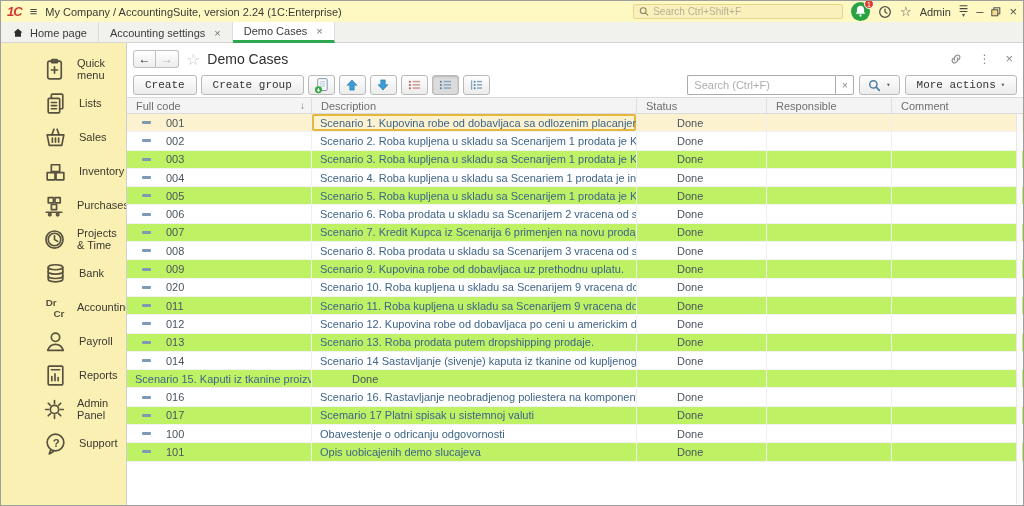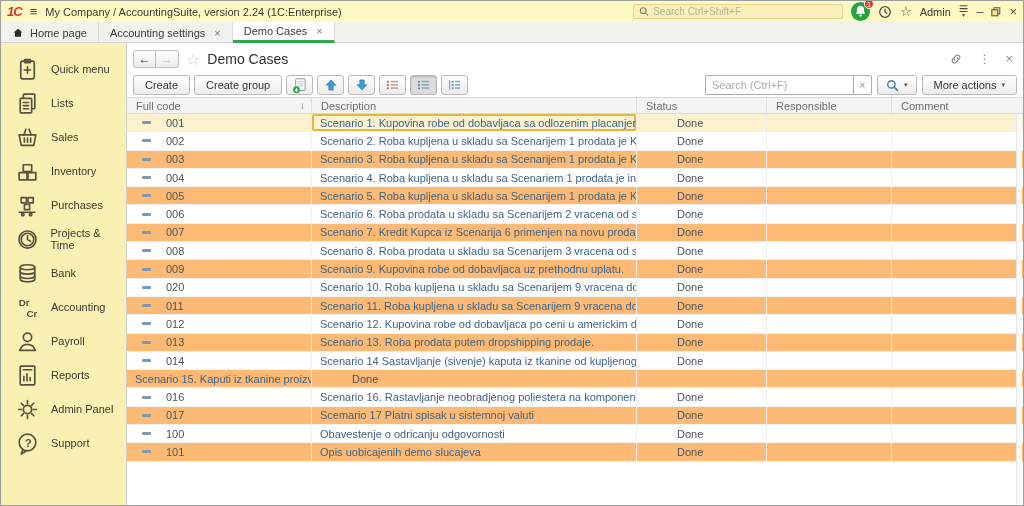--- a/index.html
+++ b/index.html
@@ -32,21 +32,21 @@
   .tabbar { position:absolute; left:0; top:21px; width:100%; height:21px;
     background:#F1F1EE; display:flex; border-bottom:1px solid #D5D5D5; }
   .tab { display:flex; align-items:center; gap:6px; padding:0 11px; font-size:11px;
     color:#3a3a3a; border-right:1px solid #DCDCDC; height:21px; }
   .tab.active { background:#fff; border-bottom:3px solid #2EA84F; }
   .tab .x { color:#777; font-size:11px; margin-left:3px; }
 
   
   .sidebar { position:absolute; left:0; top:42px; bottom:0; width:125px;
     background:#FAF0B4; padding-top:9px; }
-  .side-item { height:34px; display:flex; align-items:center; gap:10px; padding-left:13px; }
+  .side-item { height:34px; display:flex; align-items:center; gap:10px; padding-left:13px;margin-left:28px; }
   .side-item .ic { width:27px; height:27px; display:flex; align-items:center; justify-content:center; }
   .side-item .lbl { font-size:11px; color:#3b382f; }
 
   
   .content { position:absolute; left:125px; top:42px; right:0; bottom:0;
     background:#fff; border-left:1px solid #CFCFCF; }
   .nav-row { height:26px; display:flex; align-items:center; gap:7px; padding:6px 0 0 6px; position:relative; }
   .navbtns { display:flex; }
   .navbtn { width:23px; height:18px; border:1px solid #BEBEBE; background:linear-gradient(#FEFEFE,#EDEDED);
     display:flex; align-items:center; justify-content:center; font-size:12px; }
@@ -54,21 +54,21 @@
   .navbtn.fwd { border-radius:0 3px 3px 0; border-left:none; color:#A9B6BF; }
   .fav-star { color:#C9C9C9; font-size:16px; }
   .page-title { font-size:14px; color:#2e2e2e; }
   .hdr-icons { position:absolute; right:10px; top:8px; display:flex; gap:15px; align-items:center; }
   .hdr-icons .kebab { color:#8a8a8a; font-size:12px; }
   .hdr-icons .closex { color:#8a8a8a; font-size:13px; }
 
   .toolbar { height:28px; display:flex; align-items:center; gap:4px; padding:4px 6px 0 6px; }
   .btn { height:20px; border:1px solid #B9B9B9; border-radius:3px; font-size:11px; color:#333;
     background:linear-gradient(#FEFEFE,#ECECEC); padding:0 11px; display:flex; align-items:center; gap:5px;
-    font-family:Liberation Sans, sans-serif; }
+    font-family:Liberation Mono, monospace; }
   .iconbtn { width:27px; padding:0; justify-content:center; }
   .iconbtn.pressed { background:#DCDCDC; box-shadow:inset 0 1px 2px rgba(0,0,0,.18); }
   .tb-right { margin-left:auto; display:flex; gap:5px; align-items:center; }
   .list-search { display:flex; height:20px;padding-left:24px; }
   .list-search input { width:148px; height:20px; border:1px solid #ABABAB; border-right:none;
     border-radius:2px 0 0 2px; font-size:11px; padding:0 6px; outline:none; color:#444; font-family:inherit; }
   .list-search input::placeholder { color:#ADADAD; }
   .clear-seg { width:19px; height:20px; border:1px solid #ABABAB; border-radius:0 2px 2px 0;
     background:#fff; color:#888; font-size:10px; display:flex; align-items:center; justify-content:center; }
   .car { font-size:7px; color:#555; }
@@ -77,21 +77,21 @@
   .grid-head, .grid-row { display:grid; grid-template-columns:185px 325px 130px 125px 1fr; }
   .grid-head { height:17px; background:#F4F4F4; border-top:1px solid #DADADA; border-bottom:1px solid #DADADA;
     font-size:11px; color:#6e6e6e; align-items:center; }
   .grid-head .hc { padding:0 6px 0 9px; border-right:1px solid #DFDFDF; height:100%;
     display:flex; align-items:center; white-space:nowrap; overflow:hidden; }
   .grid-head .hc:first-child { justify-content:space-between; }
   .grid-head .hc:last-child { border-right:none; }
   .sort-arrow { color:#7a7a7a; font-size:10px; }
   .rows { width:100%; }
   .grid-row { height:18.3px; border-bottom:1px solid #F2F2F2; font-size:11px; align-items:center; background:#fff; }
-  .grid-row.alt { background:#fdba74; }
+  .grid-row.alt { background:#bef264; }
   .grid-row.selected { background:#FCF2CF; }
   .cell { height:100%; display:flex; align-items:center; padding-left:8px; overflow:hidden;
     white-space:nowrap; border-right:1px solid #EFEFEF; }
   .cell:last-child { border-right:none; }
   .cell.code { padding-left:15px; gap:15px; color:#4a5560; }
   .dash { width:9px; height:3px; border-radius:1px; background:#7E99B4; flex:none; }
   .cell.desc { color:#3E6489; }
   .grid-row.selected .cell.desc { box-shadow:inset 0 0 0 2px #E4B83C; border-radius:2px; }
   .cell.status { color:#4a5560;padding-left:40px; }
   .scroll-strip { position:absolute; right:1px; top:71px; bottom:1px; width:6px;

